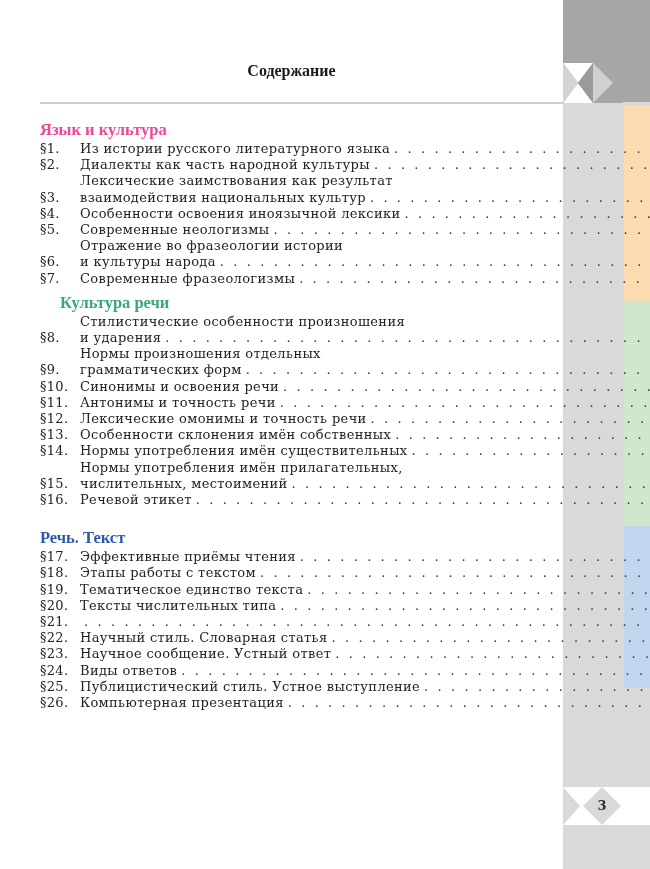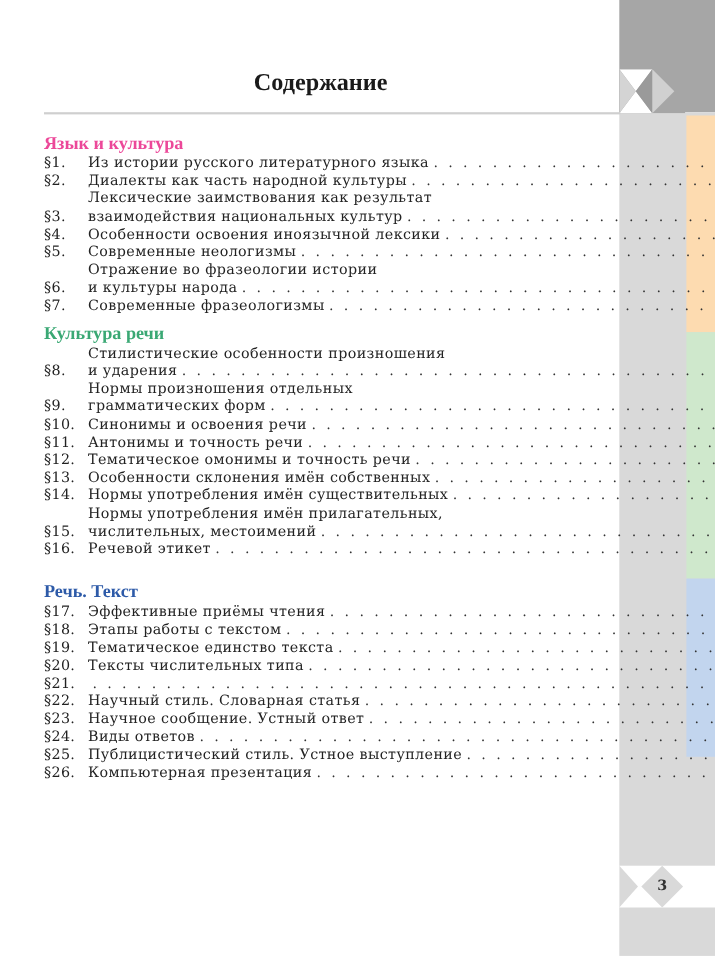--- a/index.html
+++ b/index.html
@@ -20,32 +20,32 @@
   .deco-top { position: absolute; left: 563px; top: 63px; width: 60px; height: 40px; }
   .page-band { position: absolute; left: 563px; top: 787px; width: 87px; height: 38px; background: #ffffff; }
   .deco-bottom { position: absolute; left: 563px; top: 787px; width: 87px; height: 38px; }
   .page-num {
     position: absolute; left: 587px; top: 798px; width: 30px; text-align: center;
     font-size: 13px; font-weight: bold; color: #333;
   }
 
   .title {
     position: absolute; left: 0; top: 62px; width: 583px; text-align: center;
-    font-size: 22px; font-weight: bold; color: #1a1a1a;
+    font-size: 16px; font-weight: bold; color: #1a1a1a;
     font-family: "Liberation Serif", "DejaVu Serif", serif;
   }
   .title-rule { position: absolute; left: 40px; top: 102px; width: 524px; height: 2px; background: #cfcfcf; }
 
   .toc { position: absolute; left: 40px; top: 118px; width: 500px; font-size: 13px; line-height: 16.2px; }
   .section-head {
     font-family: "Liberation Serif", "DejaVu Serif", serif;
     font-weight: bold; font-size: 16.5px; line-height: 20px; margin: 2px 0 1px 0;
   }
   .sec-1 { color: #ec4899; }
-  .sec-2 { color: #3aa874; margin-top: 6px; }
+  .sec-2 { color: #3aa874; margin-top: 6px; margin-left: 20px; }
   .sec-3 { color: #2d5aa8; margin-top: 20px; }
 
   .entry { display: flex; align-items: flex-end; }
   .num { width: 40px; flex: none; letter-spacing: 0.3px; }
   .body { flex: 1; display: flex; flex-direction: column; }
   .line { display: flex; align-items: baseline; white-space: nowrap; }
   .line .text { flex: none; letter-spacing: 0.35px; text-align: right; }
   .line .dots {
     flex: 1; overflow: hidden; white-space: nowrap; margin: 0 4px; letter-spacing: 2.6px; color: #333;
   }
@@ -190,21 +190,21 @@
         <div class="line">
           <span class="text">Антонимы и точность речи</span>
           <span class="dots"></span>
         </div>
       </div>
     </div>
     <div class="entry">
       <div class="num">§12.</div>
       <div class="body">
         <div class="line">
-          <span class="text">Тематическое омонимы и точность речи</span>
+          <span class="text">Лексические омонимы и точность речи</span>
           <span class="dots"></span>
         </div>
       </div>
     </div>
     <div class="entry">
       <div class="num">§13.</div>
       <div class="body">
         <div class="line">
           <span class="text">Особенности склонения имён собственных</span>
           <span class="dots"></span>

